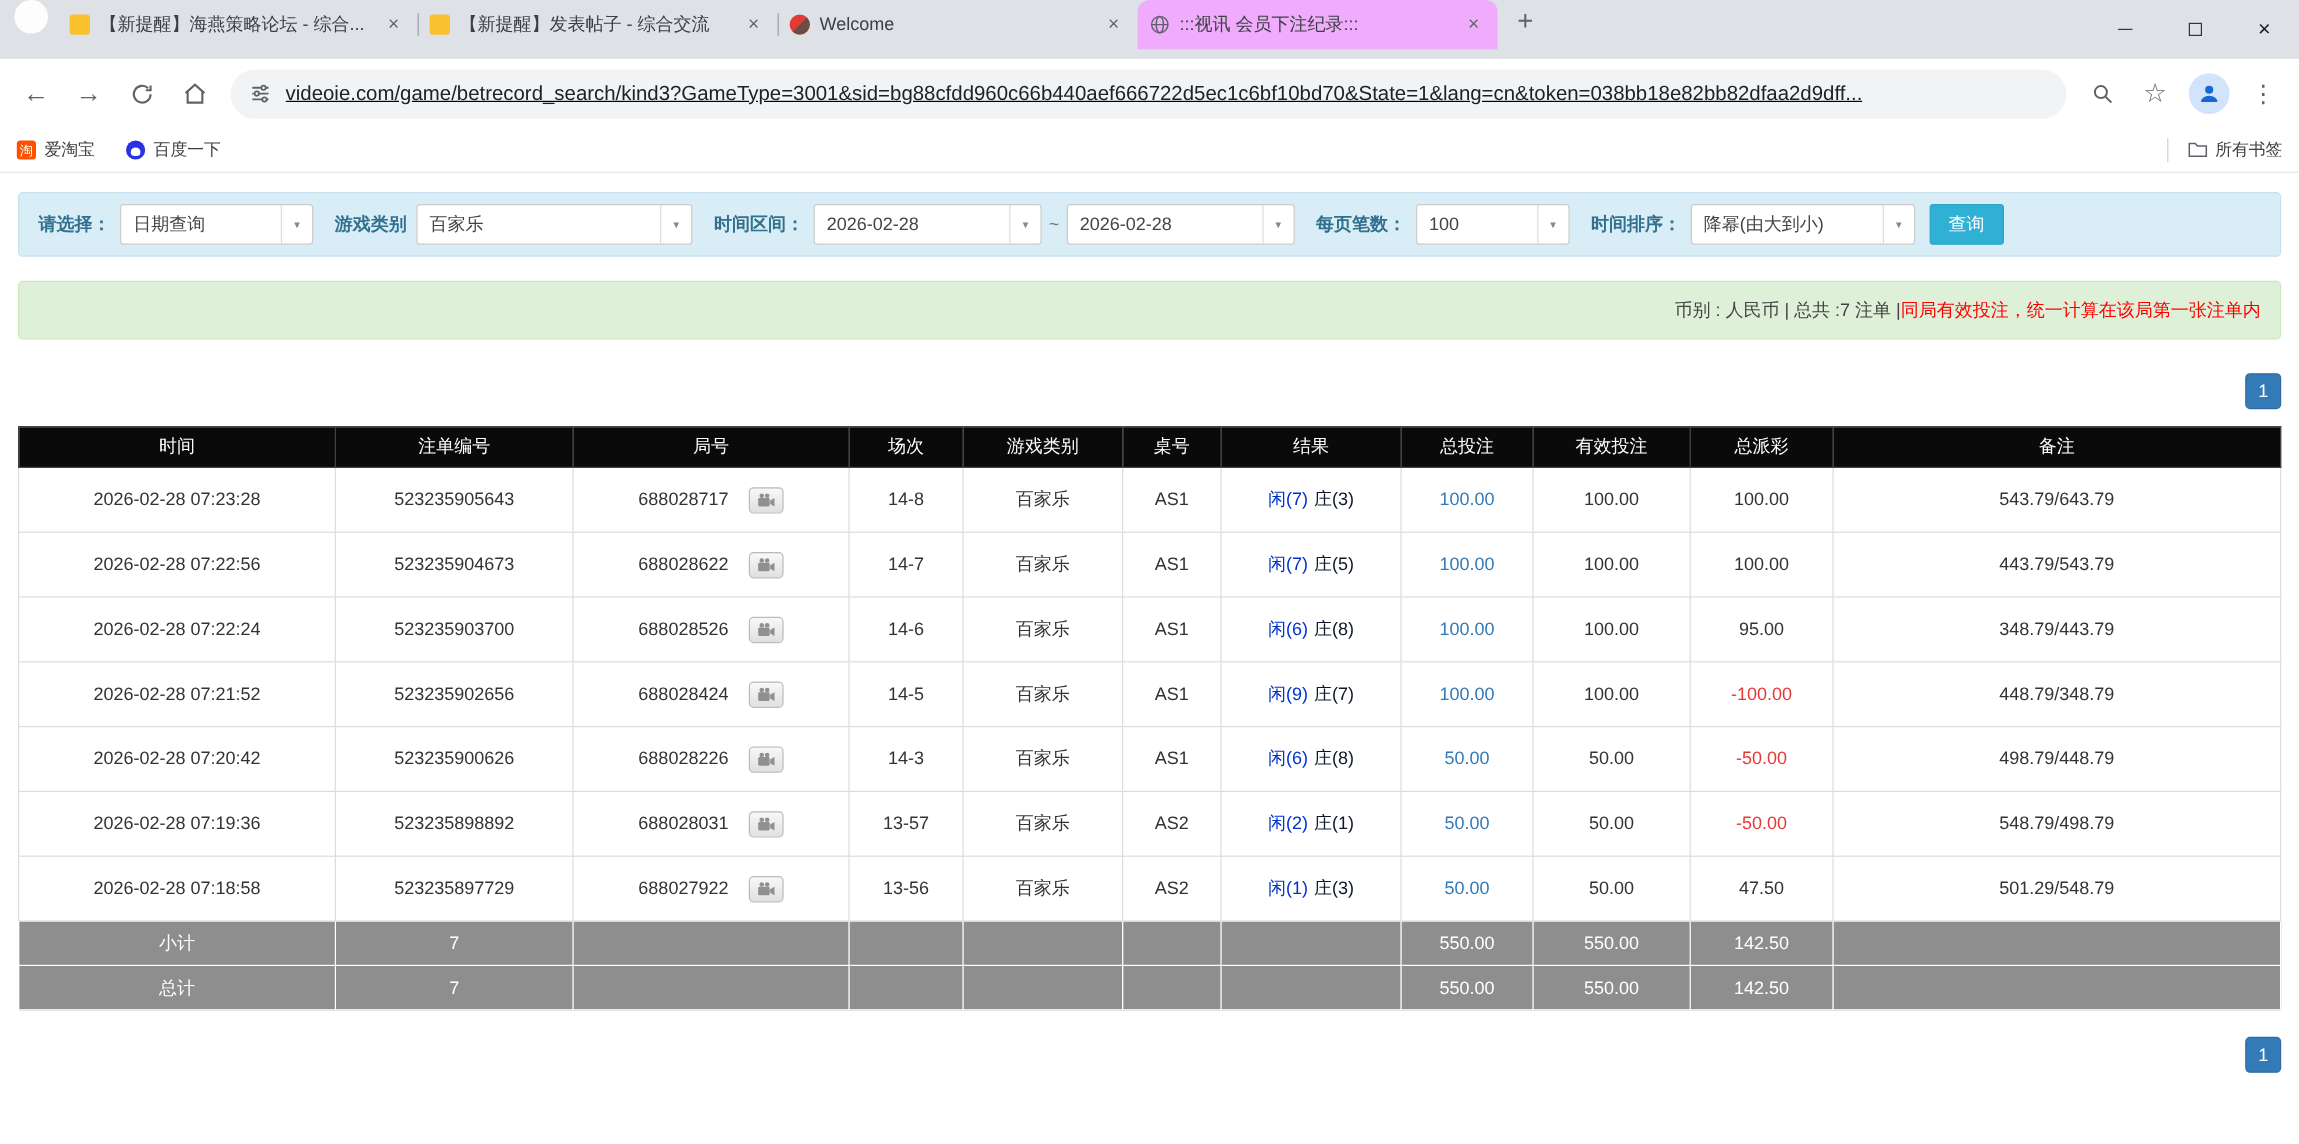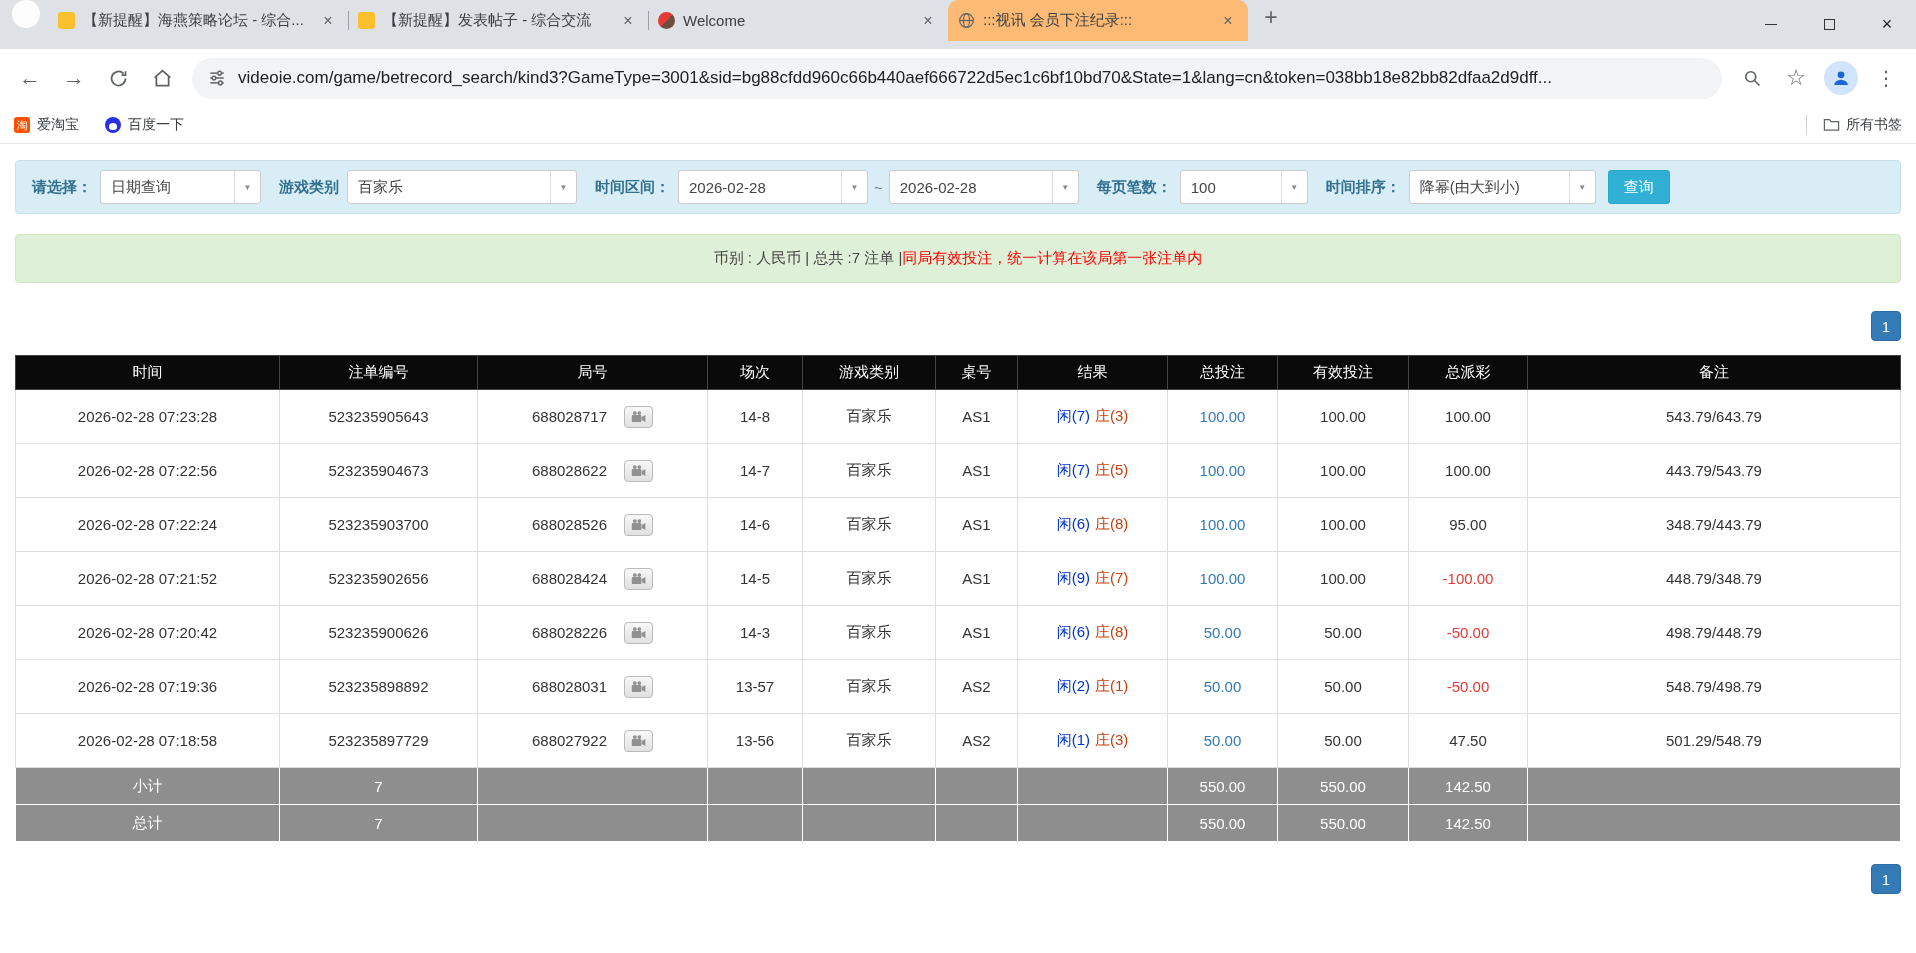--- a/index.html
+++ b/index.html
@@ -4,41 +4,41 @@
 <style>
   * { margin:0; padding:0; box-sizing:border-box; }
   html,body { width:1916px; height:953px; overflow:hidden; background:#fff;
               font-family:"Liberation Sans","DejaVu Sans",sans-serif; }
 
   
   .tab-strip { height:49px; background:#dee1e6; display:flex; align-items:flex-start; position:relative; }
   .tab-search-btn { width:28px; height:28px; border-radius:50%; background:#fdfdfe; margin:0 8px 10px 12px; flex:none; }
   .tab { width:300px; height:41px; display:flex; align-items:center; padding:0 10px; position:relative;
          color:#3c4043; font-size:15px; flex:none; cursor:default; }
-  .tab.active { background:#fdba74; border-radius:10px 10px 0 0; }
+  .tab.active { background:#f0abfc; border-radius:10px 10px 0 0; }
   .tab.sep::before { content:''; position:absolute; left:0; top:11px; height:19px; width:1px; background:#9aa0a6; }
   .tab-label { flex:1; white-space:nowrap; overflow:hidden; text-overflow:ellipsis; margin:0 8px; }
   .tab-close { width:20px; height:20px; line-height:19px; text-align:center; border-radius:50%; color:#5f6368;
                font-size:16px; flex:none; }
   .favicon { width:17px; height:17px; flex:none; display:flex; align-items:center; justify-content:center; }
   .fav-forum { background:#fbc02d; border-radius:3px; }
   .fav-welcome { background:linear-gradient(135deg,#e53935 0 50%,#6d4c41 50% 100%); border-radius:50%; }
   .new-tab-btn { width:34px; height:34px; margin:0 0 5px 6px; font-size:23px; color:#5f6368; display:flex;
                  align-items:center; justify-content:center; border-radius:50%; flex:none; }
   .window-controls { position:absolute; right:0; top:0; height:49px; display:flex; }
   .win-btn { width:58px; height:100%; display:flex; align-items:center; justify-content:center; color:#202124; }
   .win-min { width:12px; height:1px; background:#333; display:block; }
   .win-max { width:11px; height:11px; border:1px solid #333; display:block; }
   .win-x { font-size:18px; }
 
   .nav-bar { height:58px; background:#fff; display:flex; align-items:center; padding:0 10px; gap:4px; }
   .nav-icon { width:40px; height:40px; border-radius:50%; display:flex; align-items:center; justify-content:center;
               color:#5f6368; font-size:22px; flex:none; }
   .omnibox { flex:1; height:41px; background:#f1f3f4; border-radius:21px; display:flex; align-items:center;
-             padding:0 16px; margin:0 6px; min-width:0; }
+             padding:0 16px; margin:0 6px; min-width:0;text-decoration:underline; }
   .tune-icon { margin-right:12px; display:flex; flex:none; }
   .url-text { font-size:17px; color:#202124; white-space:nowrap; overflow:hidden; }
   .avatar { width:34px; height:34px; border-radius:50%; background:#d2e3fc; display:flex; align-items:center;
             justify-content:center; flex:none; margin:0 4px; }
   .menu-dots { font-size:20px; }
 
   .bookmarks-bar { height:37px; background:#fff; border-bottom:1px solid #e7e7e7; display:flex; align-items:center;
                    padding:0 14px; font-size:14px; color:#3c4043; }
   .bookmark { display:flex; align-items:center; gap:7px; margin-right:26px; }
   .bm-icon { width:16px; height:16px; flex:none; }
@@ -64,21 +64,21 @@
               align-items:center; color:#444; flex:none; }
   .dropdown .val { padding:0 10px; flex:1; white-space:nowrap; overflow:hidden; font-size:15px; }
   .dropdown .arrow { width:26px; align-self:stretch; border-left:1px solid #ddd; display:flex; align-items:center;
                      justify-content:center; color:#888; font-size:8px; flex:none; }
   .w-select{width:161px} .w-game{width:230px} .w-date{width:190px} .w-size{width:128px} .w-sort{width:187px}
   .search-btn { margin-left:12px; background:#31b0d5; color:#fff; border:1px solid #2aa6ca; border-radius:3px;
                 height:34px; padding:0 15px; font-size:15px; cursor:pointer;
                 font-family:"Liberation Sans","DejaVu Sans",sans-serif; }
 
   .summary-bar { margin-top:20px; background:#dff0d8; border:1px solid #d0e6c0; border-radius:4px; height:49px;
-                 display:flex; align-items:center; justify-content:center; padding:0 16px; }
+                 display:flex; align-items:center; justify-content:flex-end; padding:0 16px; }
   .summary-left { color:#444; font-size:15px; }
   .summary-right { color:#ff0000; font-size:15px; }
 
   .pagination { display:flex; justify-content:flex-end; margin-top:28px; }
   .pagination.bottom { margin-top:22px; }
   .page-btn { min-width:30px; height:30px; background:#337ab7; color:#fff; border:1px solid #2e6da4;
               border-radius:4px; display:flex; align-items:center; justify-content:center; font-size:15px;
               cursor:pointer; }
 
   
@@ -87,21 +87,21 @@
   col.c-time{width:264px} col.c-bid{width:198px} col.c-round{width:230px} col.c-sess{width:95px}
   col.c-game{width:133px} col.c-tbl{width:82px} col.c-res{width:150px} col.c-totbet{width:110px}
   col.c-valid{width:131px} col.c-pay{width:119px} col.c-note{width:auto}
   .records-table thead th { background:#0a0a0a; color:#fff; font-weight:400; height:34px; text-align:center;
                             border:1px solid #444; }
   .records-table tbody td { height:54px; text-align:center; border:1px solid #ddd; background:#fff; }
   .round-wrap { display:flex; align-items:center; justify-content:center; gap:17px; }
   .video-btn { display:inline-flex; align-items:center; justify-content:center; width:29px; height:22px;
                background:linear-gradient(#f8f8f8,#e0e0e0); border:1px solid #bbb; border-radius:4px; cursor:pointer; }
   .player { color:#0033cc; }
-  .banker { color:#c2410c; margin-left:5px; }
+  .banker { color:#0f172a; margin-left:5px; }
   .bet-link { color:#337ab7; cursor:pointer; }
   .payout.neg { color:#e53935; }
   .records-table tfoot td { height:37px; background:#8e8e8e; color:#fff; text-align:center;
                             border:1px solid #fff; font-size:15px; }
 </style>
 </head>
 <body>
 
 <div class="tab-strip">
   <div class="tab-search-btn"></div>

